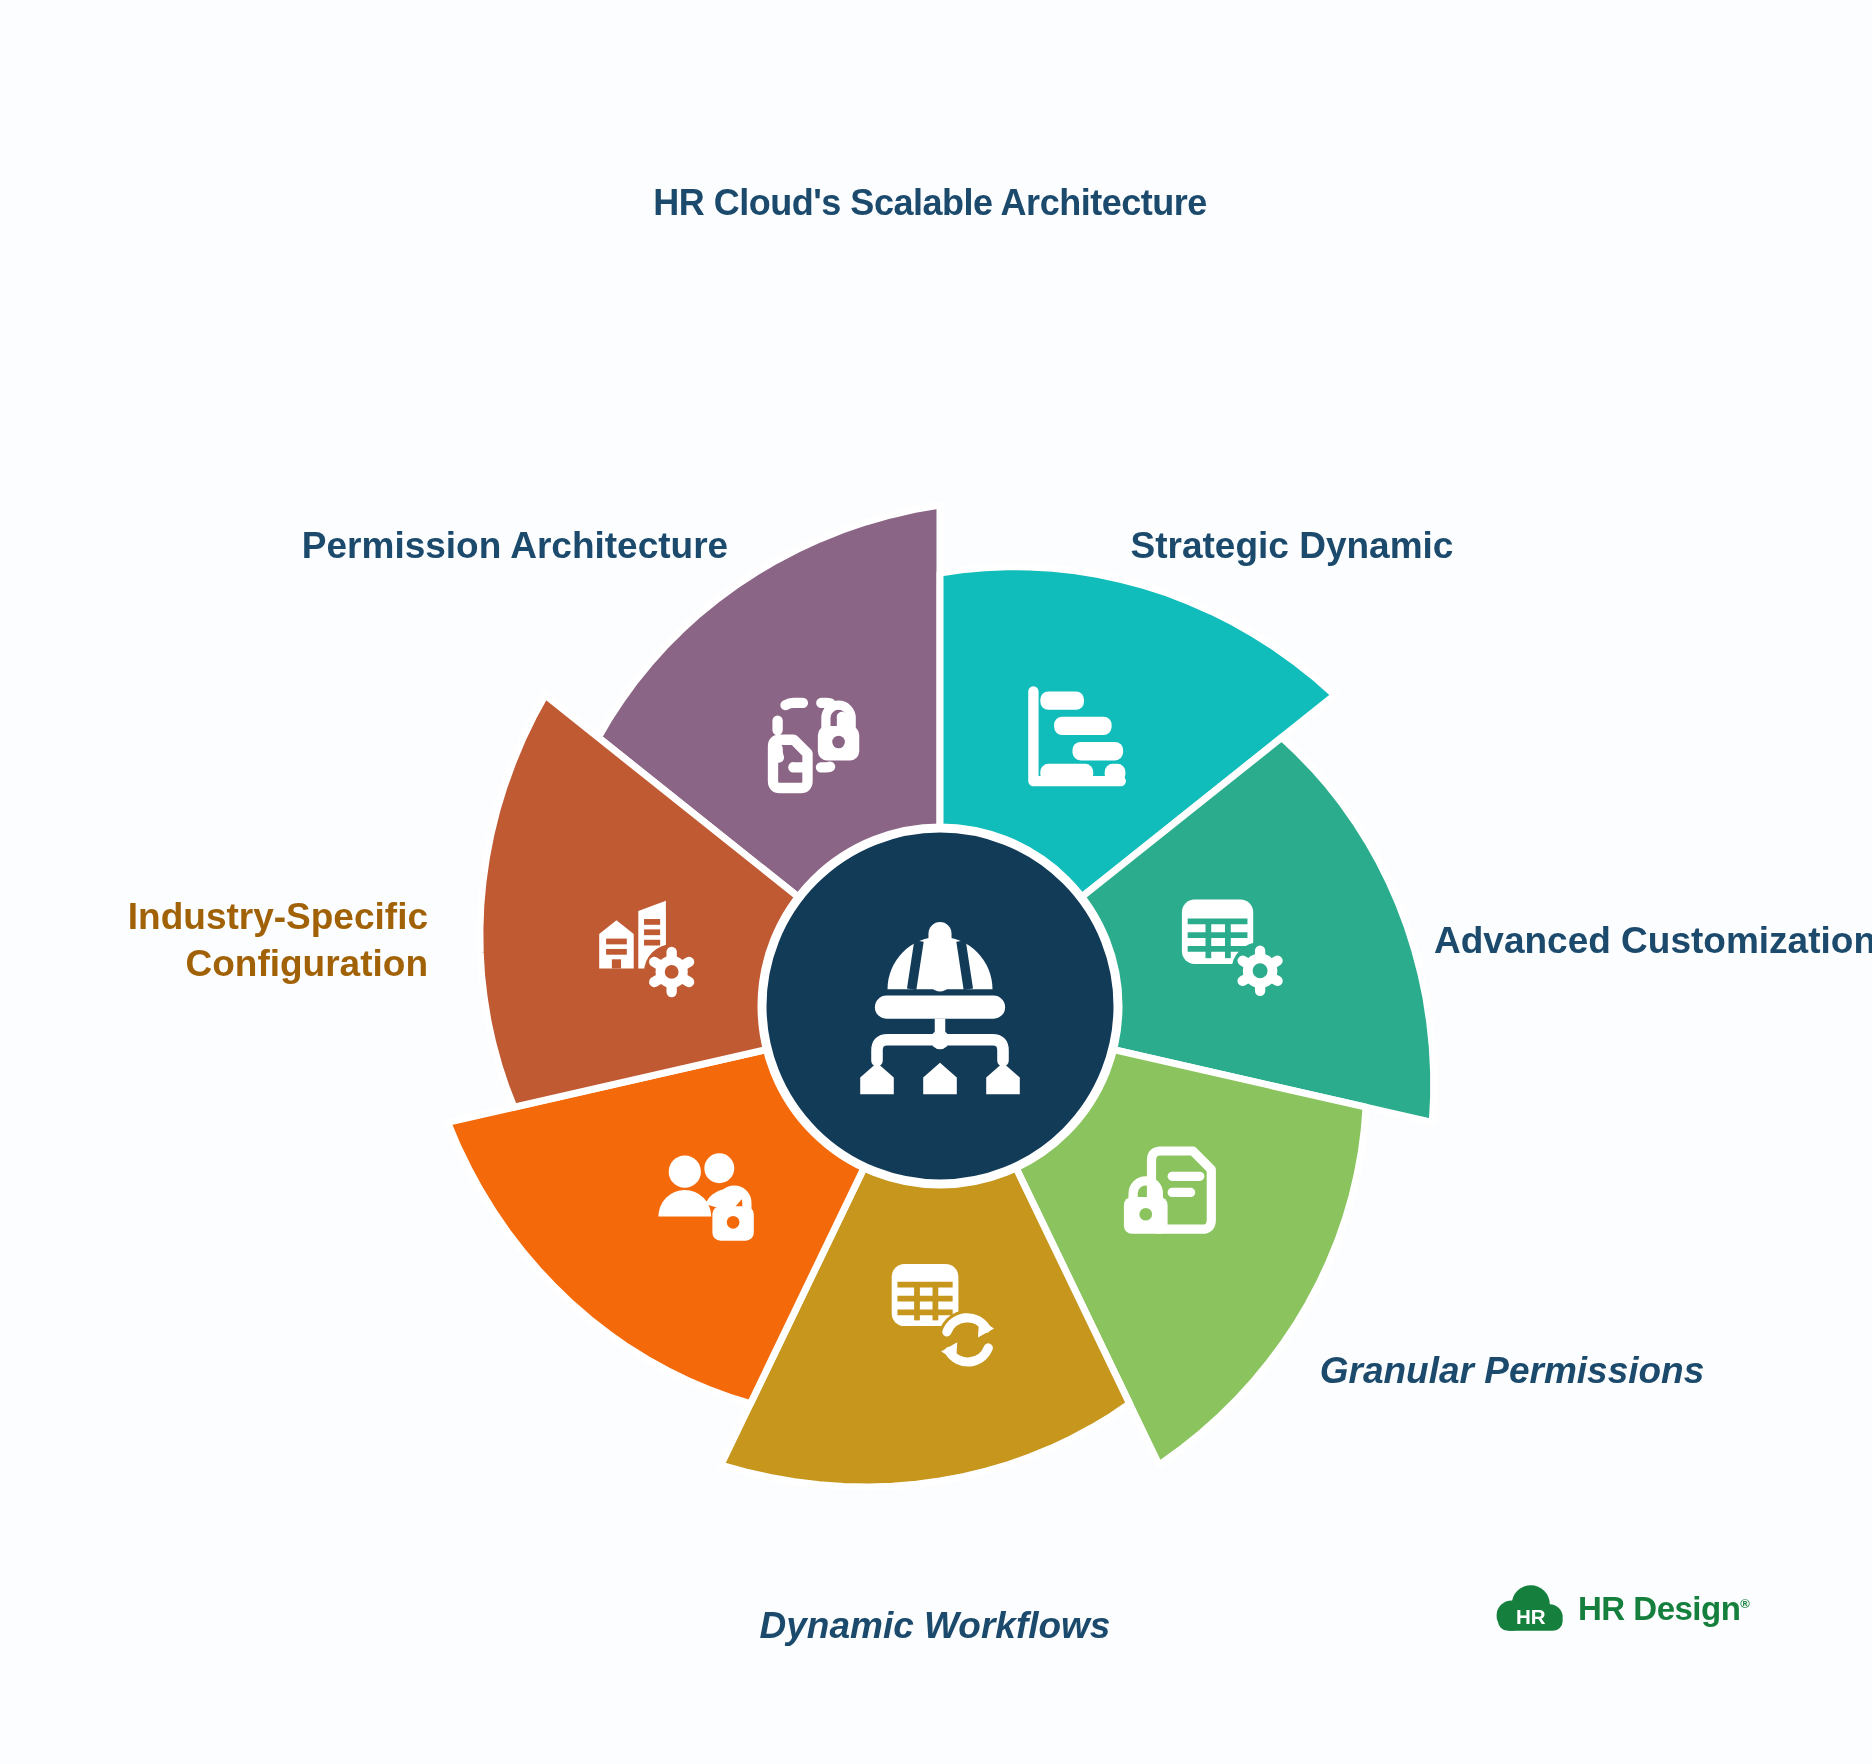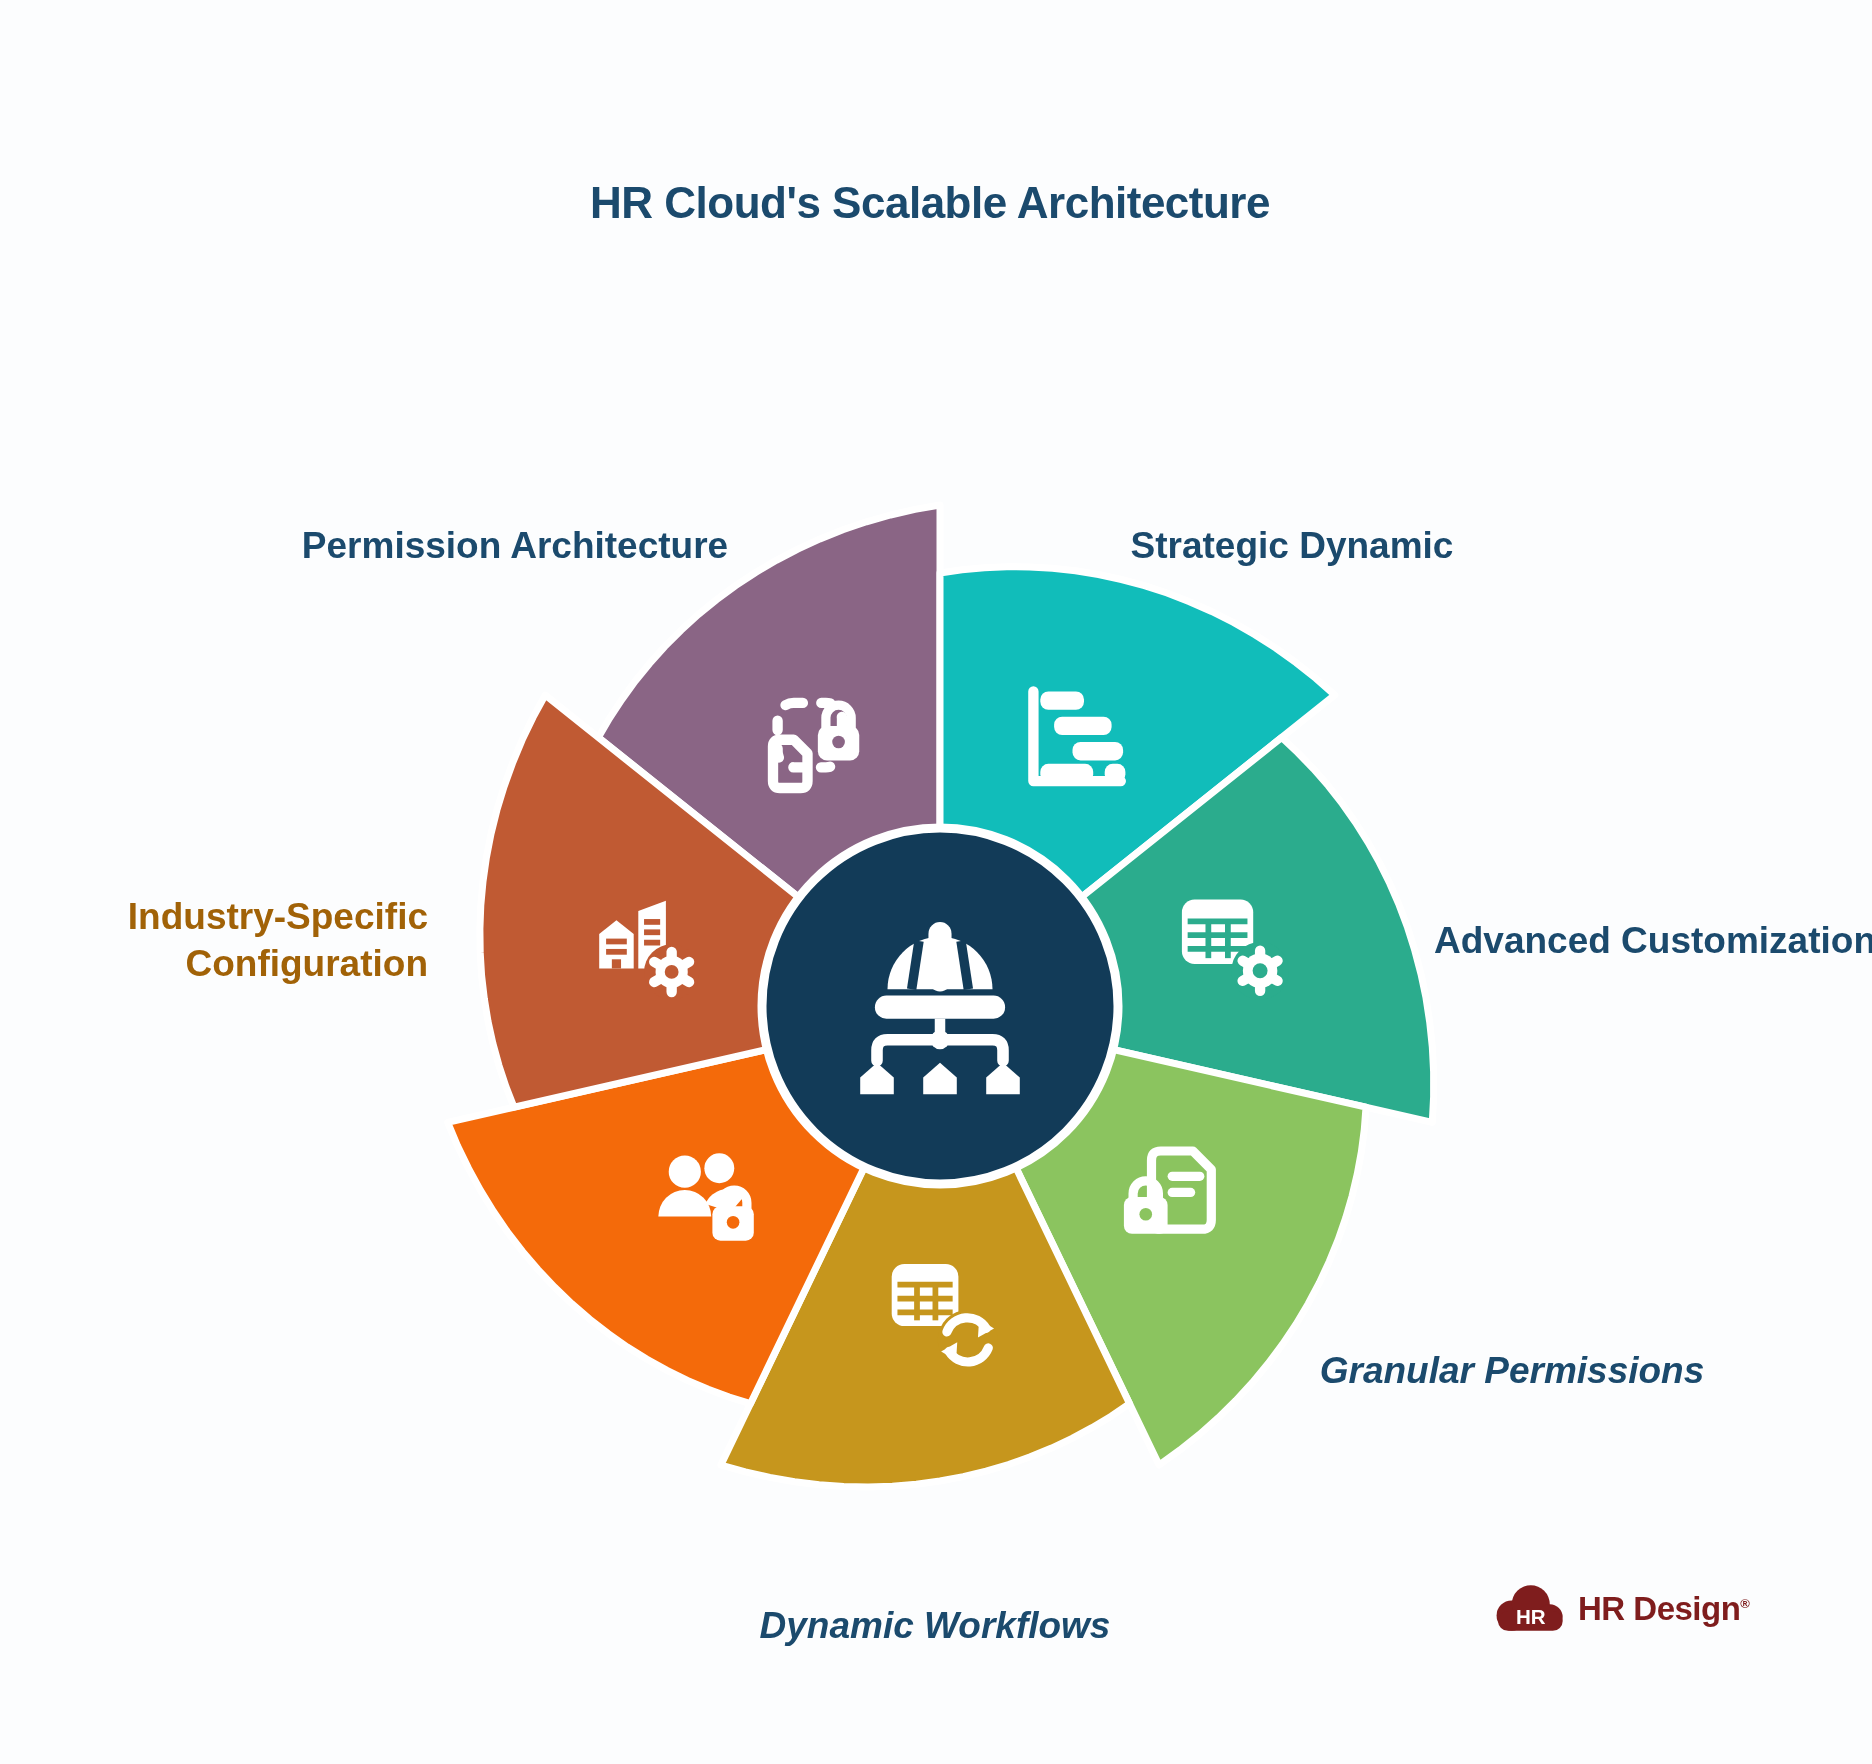--- a/index.html
+++ b/index.html
@@ -2,21 +2,21 @@
 <html><head>
 <meta charset="utf-8">
 <style>
   html,body{margin:0;padding:0;background:#fff;}
   .stage{
     position:relative;width:1872px;height:1764px;overflow:hidden;
     background:#FCFDFE;font-family:"Liberation Sans",sans-serif;
   }
   .title{
     position:absolute;left:930px;top:203px;transform:translate(-50%,-50%);
-    font-size:44px;font-weight:700;letter-spacing:-0.5px;white-space:nowrap;
+    font-size:36px;font-weight:700;letter-spacing:-0.5px;white-space:nowrap;
   }
   #wheel{position:absolute;left:0;top:0;}
   .seg-label{
     position:absolute;font-size:37px;font-weight:700;white-space:nowrap;
     transform:translate(-50%,-50%);
     margin-top:38px;
   }
   .lbl0{left:515px;top:508px;}
   .lbl1{left:1292px;top:508px;}
   .lbl2{left:1655px;top:903px;}
@@ -149,21 +149,21 @@
       </g>
     </svg>
 
   <div class="seg-label lbl0" style="color: rgb(27, 74, 109);">Permission Architecture</div>
   <div class="seg-label lbl1" style="color: rgb(27, 74, 109);">Strategic Dynamic</div>
   <div class="seg-label lbl2" style="color: rgb(27, 74, 109);">Advanced Customization</div>
   <div class="seg-label lbl3" style="color: rgb(27, 74, 109);">Granular Permissions</div>
   <div class="seg-label lbl4" style="color: rgb(27, 74, 109);">Dynamic Workflows</div>
   <div class="seg-label lbl6" style="color: #a16207;">Industry-Specific Configuration</div>
 
-  <div class="logo" style="color: #7f1d1d;">
+  <div class="logo" style="color: #15803d;">
     <svg class="logo-cloud" viewBox="0 0 100 72">
       <g fill="currentColor">
         <circle cx="26" cy="44" r="20"></circle>
         <circle cx="51" cy="29" r="25"></circle>
         <circle cx="76" cy="46" r="17"></circle>
         <rect x="8" y="38" width="85" height="26" rx="13"></rect>
       </g>
       <text x="51" y="55" text-anchor="middle" font-family="Liberation Sans, sans-serif" font-size="27" font-weight="700" fill="#fff">HR</text>
     </svg>
     <div class="brand"><span>HR Design</span><sup>®</sup></div>

